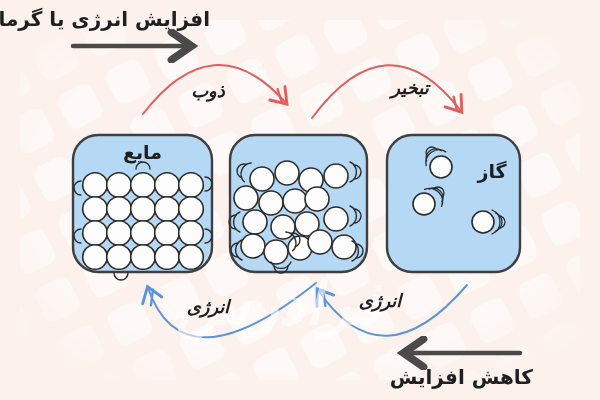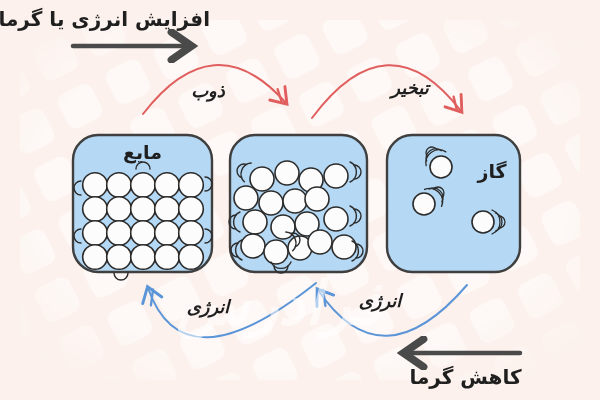--- a/index.html
+++ b/index.html
@@ -165,21 +165,21 @@
     <g fill="none" stroke="#4a4a4a" stroke-width="4.5" stroke-linecap="round">
       <path d="M73,46 L190,46" marker-end="url(#headDark)"></path>
       <path d="M520,353 L405,353" marker-end="url(#headDark)"></path>
     </g>
   </svg>
 
   <div class="watermark-text">فرادرس</div>
 
   <div class="lbl heading" style="left:20px;top:6px;width:190px;">افزایش انرژی یا گرما</div>
 
-  <div class="lbl heading" style="left:398px;top:364px;width:135px;">کاهش گرما</div>
+  <div class="lbl heading" style="left:398px;top:364px;width:135px;">کاهش افزایش</div>
 
   <div class="lbl arc-label" style="left:170px;top:79px;width:76px;">ذوب</div>
 
   <div class="lbl arc-label" style="left:372px;top:76px;width:76px;">تبخیر</div>
 
   <div class="lbl arc-label" style="left:166px;top:295px;width:84px;">انرژی</div>
 
   <div class="lbl arc-label" style="left:340px;top:289px;width:80px;">انرژی</div>
 
   <div class="lbl box-label" style="left:102px;top:140px;width:81px;">مایع</div>

